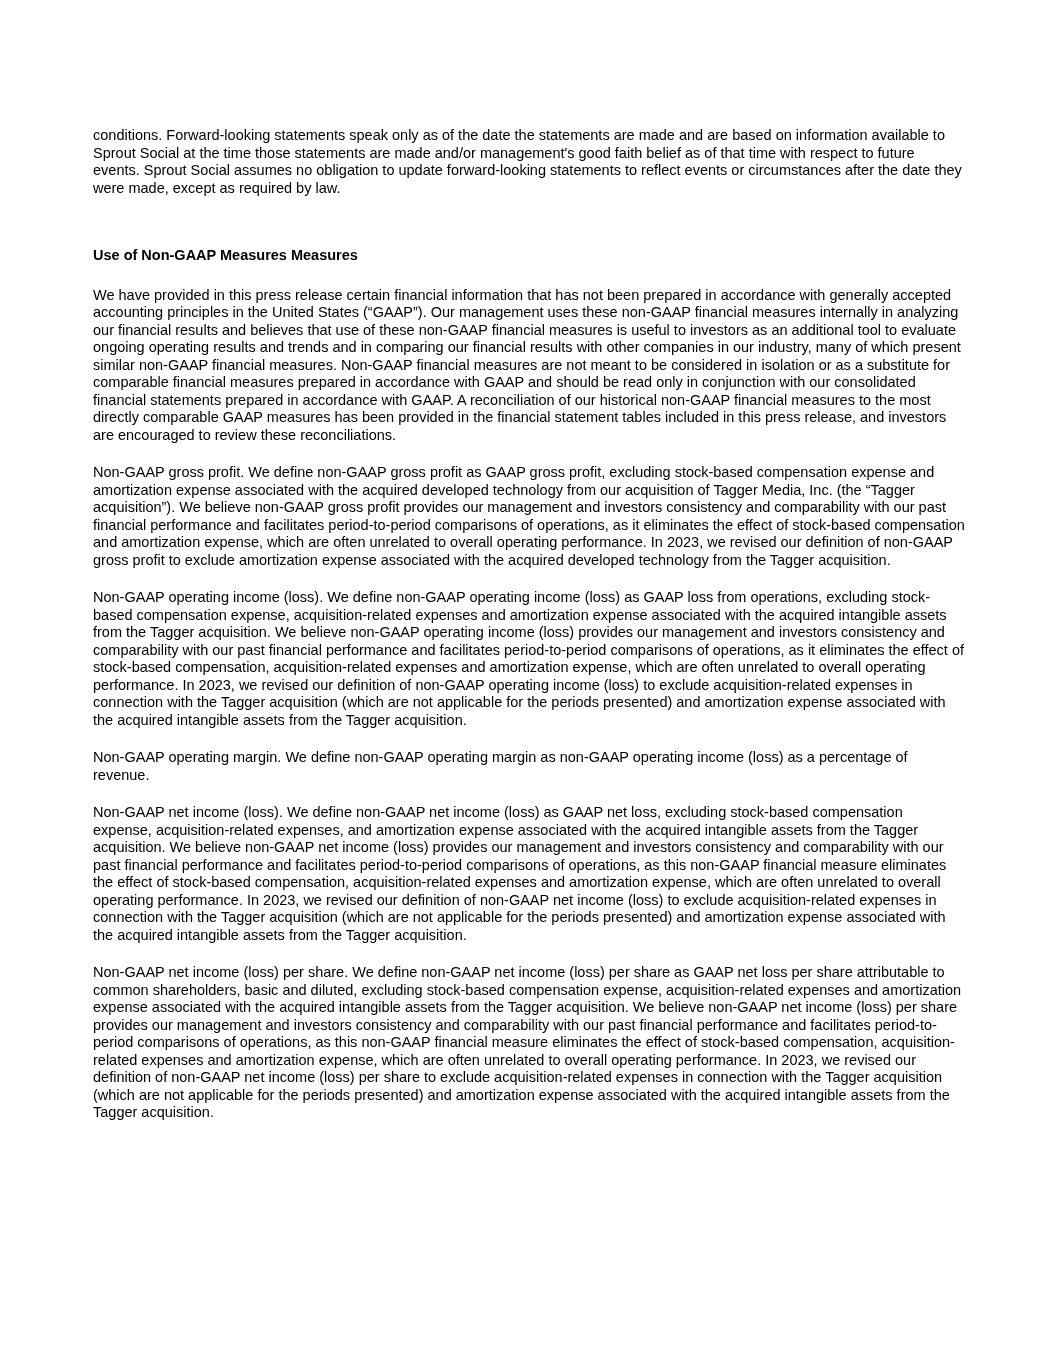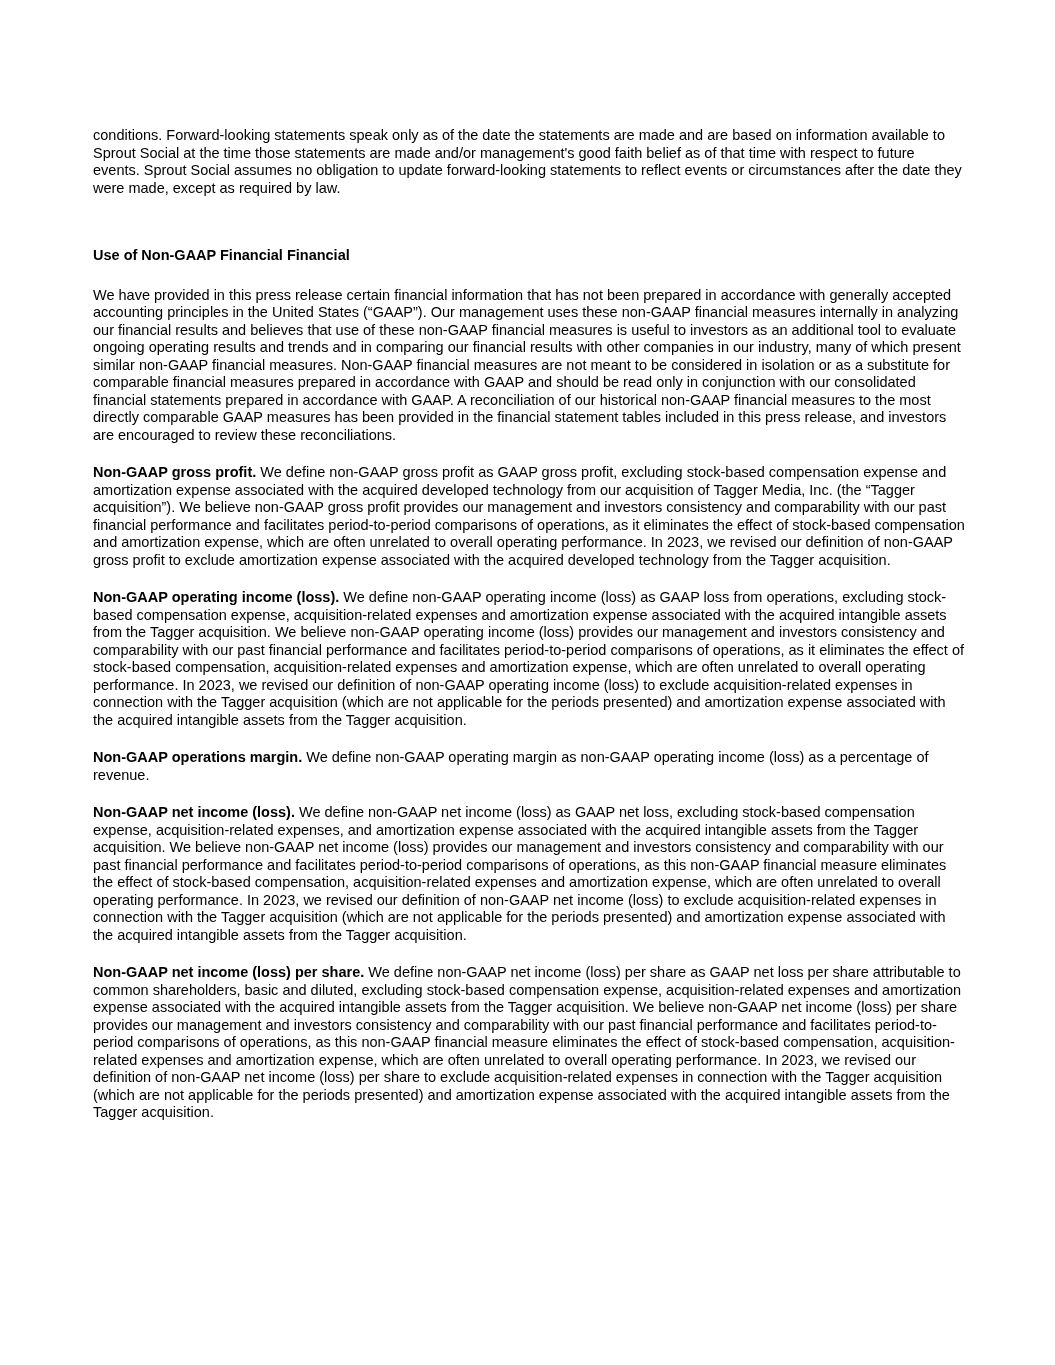--- a/index.html
+++ b/index.html
@@ -24,39 +24,39 @@
   }
   .content p {
     margin: 0 0 20px 0;
   }
   .content h2 {
     font-size: 14.5px;
     line-height: 17.5px;
     font-weight: bold;
     margin: 50px 0 22px 0;
   }
-  .term { font-weight: bold; }
+  .term { font-weight: normal; }
 </style>
 </head>
 <body>
 
 <div class="page">
   <div class="content">
 
     <p>conditions. Forward-looking statements speak only as of the date the statements are made and are based on information available to Sprout Social at the time those statements are made and/or management's good faith belief as of that time with respect to future events. Sprout Social assumes no obligation to update forward-looking statements to reflect events or circumstances after the date they were made, except as required by law.</p>
 
-    <h2>Use of Non-GAAP Financial Financial</h2>
+    <h2>Use of Non-GAAP Measures Measures</h2>
 
     <p>We have provided in this press release certain financial information that has not been prepared in accordance with generally accepted accounting principles in the United States (“GAAP”). Our management uses these non-GAAP financial measures internally in analyzing our financial results and believes that use of these non-GAAP financial measures is useful to investors as an additional tool to evaluate ongoing operating results and trends and in comparing our financial results with other companies in our industry, many of which present similar non-GAAP financial measures. Non-GAAP financial measures are not meant to be considered in isolation or as a substitute for comparable financial measures prepared in accordance with GAAP and should be read only in conjunction with our consolidated financial statements prepared in accordance with GAAP. A reconciliation of our historical non-GAAP financial measures to the most directly comparable GAAP measures has been provided in the financial statement tables included in this press release, and investors are encouraged to review these reconciliations.</p>
 
     <p><span class="term">Non-GAAP gross profit.</span> <span>We define non-GAAP gross profit as GAAP gross profit, excluding stock-based compensation expense and amortization expense associated with the acquired developed technology from our acquisition of Tagger Media, Inc. (the “Tagger acquisition”). We believe non-GAAP gross profit provides our management and investors consistency and comparability with our past financial performance and facilitates period-to-period comparisons of operations, as it eliminates the effect of stock-based compensation and amortization expense, which are often unrelated to overall operating performance. In 2023, we revised our definition of non-GAAP gross profit to exclude amortization expense associated with the acquired developed technology from the Tagger acquisition.</span></p>
 
 
     <p><span class="term">Non-GAAP operating income (loss).</span> <span>We define non-GAAP operating income (loss) as GAAP loss from operations, excluding stock-based compensation expense, acquisition-related expenses and amortization expense associated with the acquired intangible assets from the Tagger acquisition. We believe non-GAAP operating income (loss) provides our management and investors consistency and comparability with our past financial performance and facilitates period-to-period comparisons of operations, as it eliminates the effect of stock-based compensation, acquisition-related expenses and amortization expense, which are often unrelated to overall operating performance. In 2023, we revised our definition of non-GAAP operating income (loss) to exclude acquisition-related expenses in connection with the Tagger acquisition (which are not applicable for the periods presented) and amortization expense associated with the acquired intangible assets from the Tagger acquisition.</span></p>
 
-    <p><span class="term">Non-GAAP operations margin.</span> <span>We define non-GAAP operating margin as non-GAAP operating income (loss) as a percentage of revenue.</span></p>
+    <p><span class="term">Non-GAAP operating margin.</span> <span>We define non-GAAP operating margin as non-GAAP operating income (loss) as a percentage of revenue.</span></p>
 
     <p><span class="term">Non-GAAP net income (loss).</span> <span>We define non-GAAP net income (loss) as GAAP net loss, excluding stock-based compensation expense, acquisition-related expenses, and amortization expense associated with the acquired intangible assets from the Tagger acquisition. We believe non-GAAP net income (loss) provides our management and investors consistency and comparability with our past financial performance and facilitates period-to-period comparisons of operations, as this non-GAAP financial measure eliminates the effect of stock-based compensation, acquisition-related expenses and amortization expense, which are often unrelated to overall operating performance. In 2023, we revised our definition of non-GAAP net income (loss) to exclude acquisition-related expenses in connection with the Tagger acquisition (which are not applicable for the periods presented) and amortization expense associated with the acquired intangible assets from the Tagger acquisition.</span></p>
 
     <p><span class="term">Non-GAAP net income (loss) per share.</span> <span>We define non-GAAP net income (loss) per share as GAAP net loss per share attributable to common shareholders, basic and diluted, excluding stock-based compensation expense, acquisition-related expenses and amortization expense associated with the acquired intangible assets from the Tagger acquisition. We believe non-GAAP net income (loss) per share provides our management and investors consistency and comparability with our past financial performance and facilitates period-to-period comparisons of operations, as this non-GAAP financial measure eliminates the effect of stock-based compensation, acquisition-related expenses and amortization expense, which are often unrelated to overall operating performance. In 2023, we revised our definition of non-GAAP net income (loss) per share to exclude acquisition-related expenses in connection with the Tagger acquisition (which are not applicable for the periods presented) and amortization expense associated with the acquired intangible assets from the Tagger acquisition.</span></p>
 
   </div>
 </div>
 
 </body></html>

